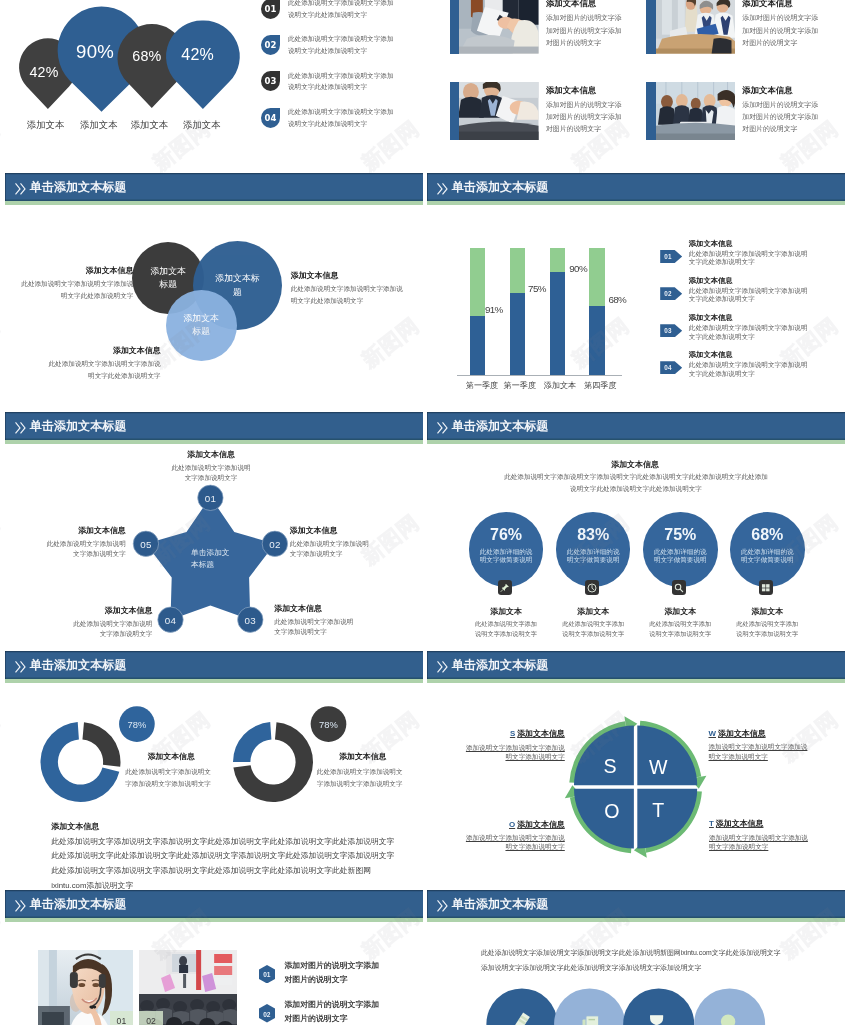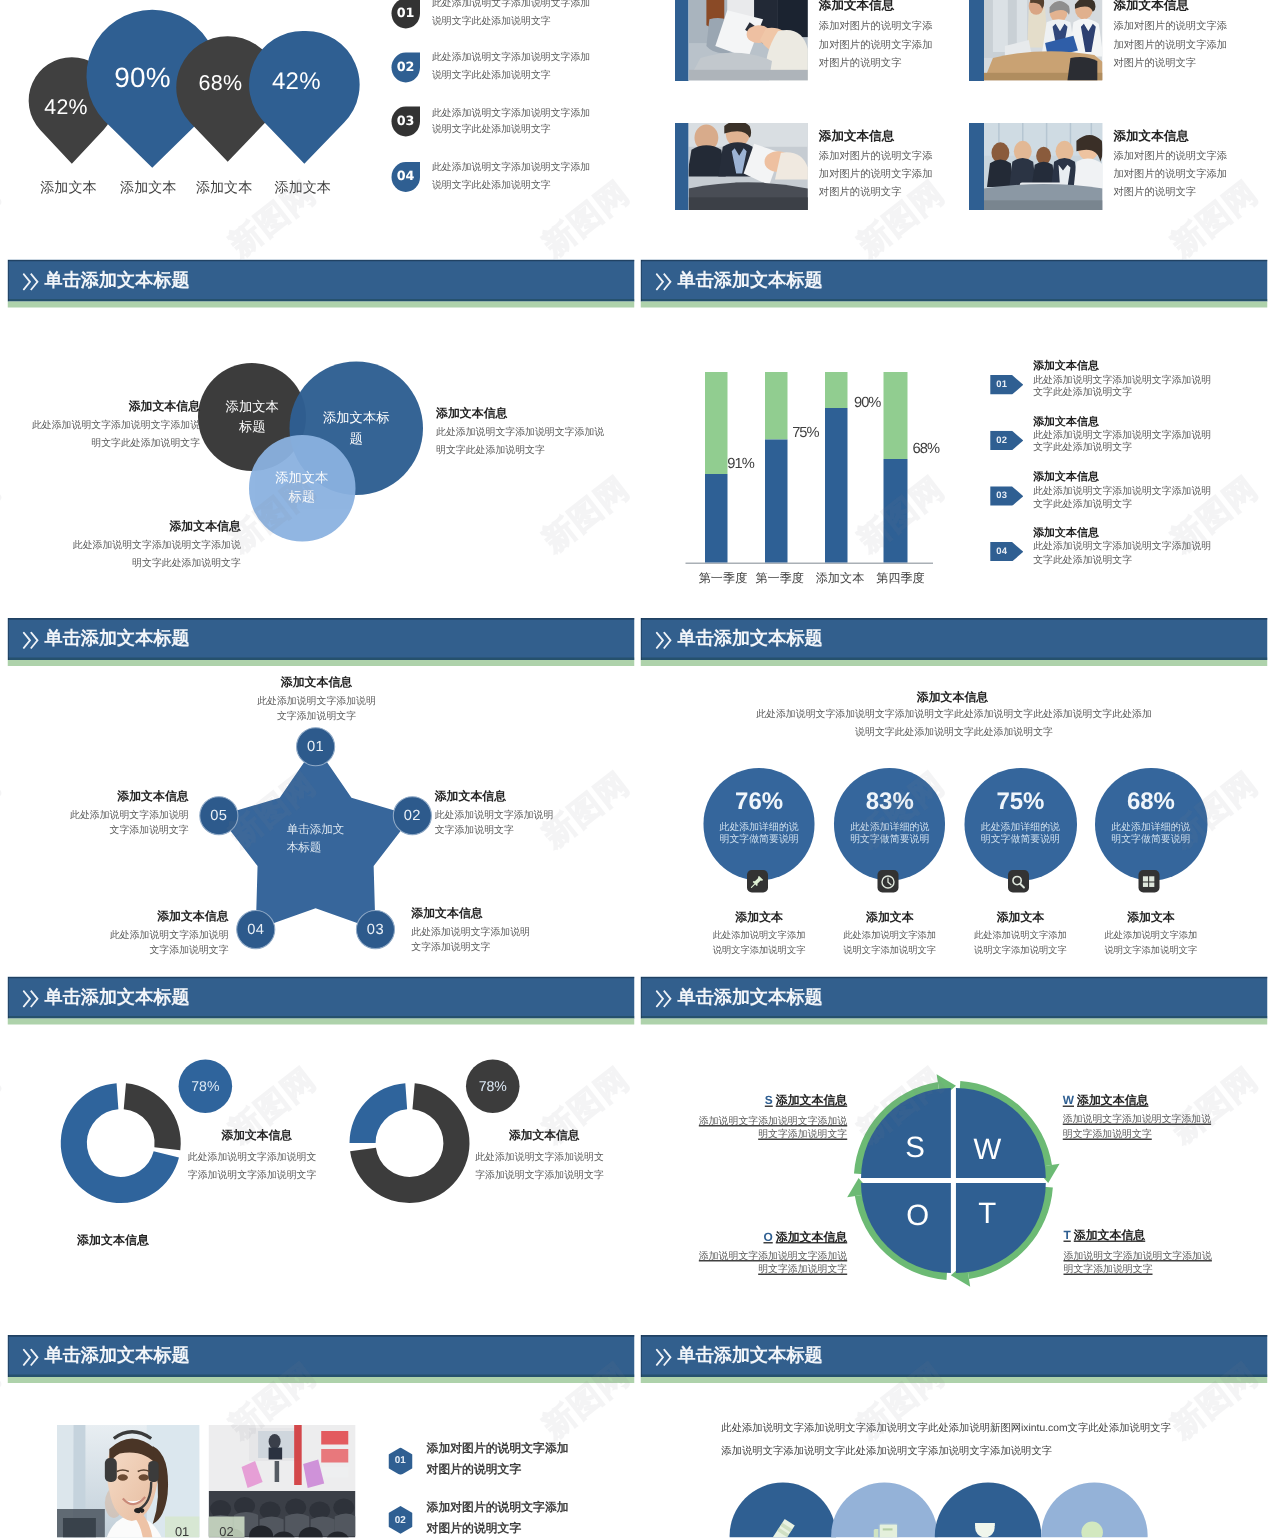--- a/index.html
+++ b/index.html
@@ -579,20 +579,21 @@
     <div class="dnote" style="left:120.2px;top:100.5px;">
       <div class="dh">添加文本信息</div>
       <div class="db">此处添加说明文字添加说明文字添加说明文字添加说明文字</div>
     </div>
     <div class="dnote" style="left:311.8px;top:100.5px;">
       <div class="dh">添加文本信息</div>
       <div class="db">此处添加说明文字添加说明文字添加说明文字添加说明文字</div>
     </div>
     <div class="s7foot">
       <div class="s7fh">添加文本信息</div>
+      <div class="s7fb">此处添加说明文字添加说明文字添加说明文字此处添加说明文字此处添加说明文字此处添加说明文字此处添加说明文字此处添加说明文字此处添加说明文字添加说明文字此处添加说明文字添加说明文字此处添加说明文字添加说明文字添加说明文字此处添加说明文字此处添加说明文字此处新图网ixintu.com添加说明文字</div>
     </div>
   </div>
 
   <div class="slide" style="left:427px;top:651px;">
     <div class="bar">
       <span class="chev">
         <svg width="11" height="12" viewBox="0 0 11 12">
             <path d="M0.9 0.9 L5.0 5.9 L0.9 10.9 M5.9 0.9 L10.0 5.9 L5.9 10.9" fill="none" stroke="#eef2f7" stroke-width="1.2" stroke-linecap="square" stroke-linejoin="miter"></path>
           </svg>
       </span>

